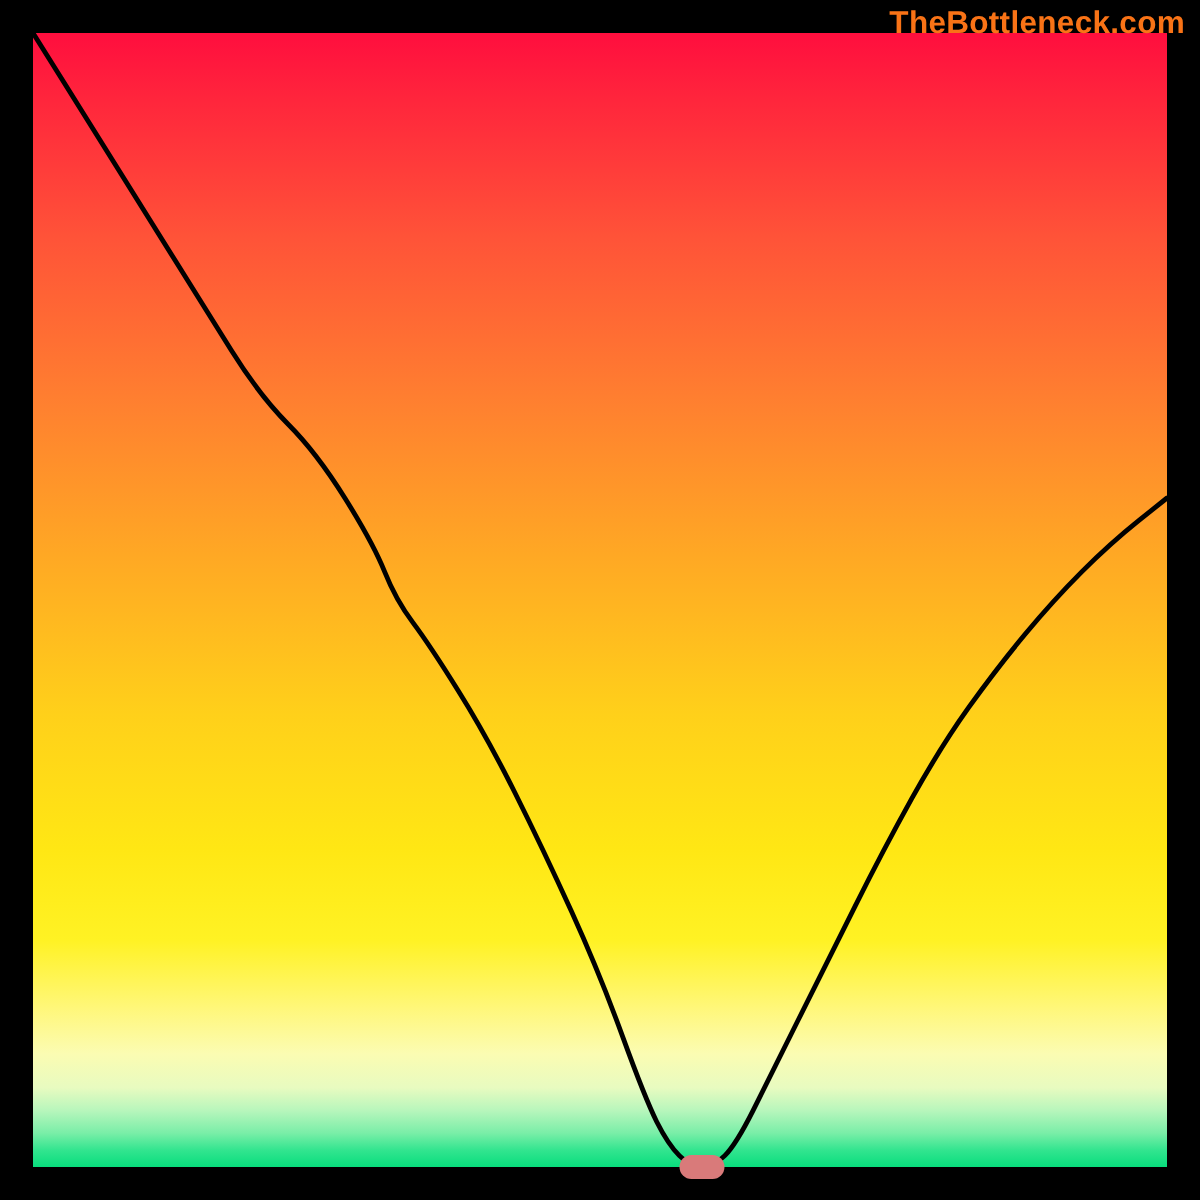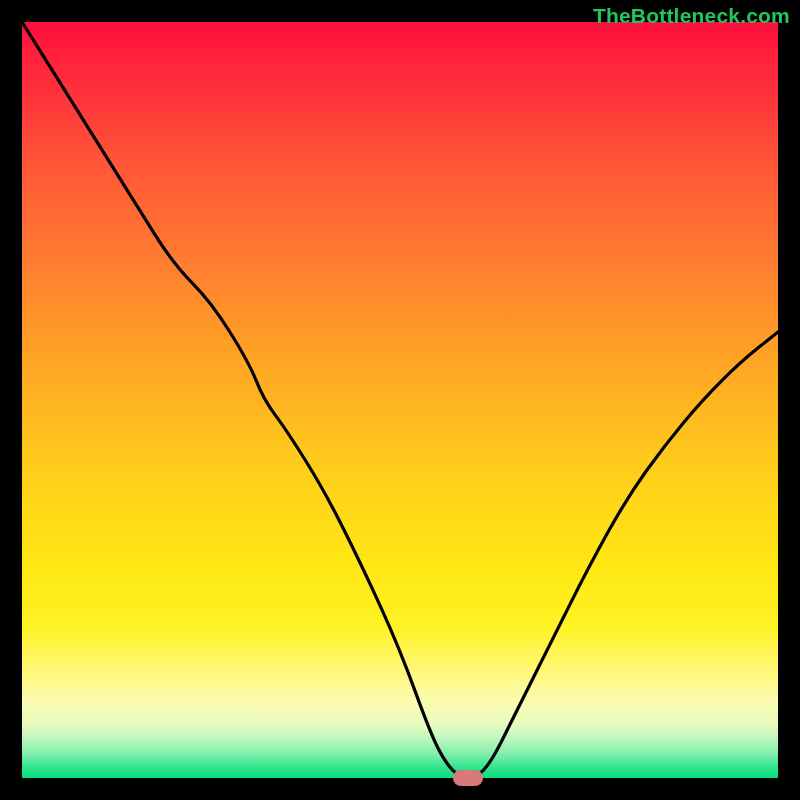--- a/index.html
+++ b/index.html
@@ -40,21 +40,21 @@
       #b8f6bc 95%,
       #7aeea8 97%,
       #33e58f 98.5%,
       #08dd7d 100%
     );
   }
   .watermark {
     position: absolute;
     top: 4px;
     right: 10px;
-    color: #22c55e;
+    color: #f97316;
     font-size: 21px;
     font-weight: 600;
     letter-spacing: 0.2px;
     user-select: none;
     margin-left: 36px;
   }
   svg.curve {
     position: absolute;
     left: 0;
     top: 0;

